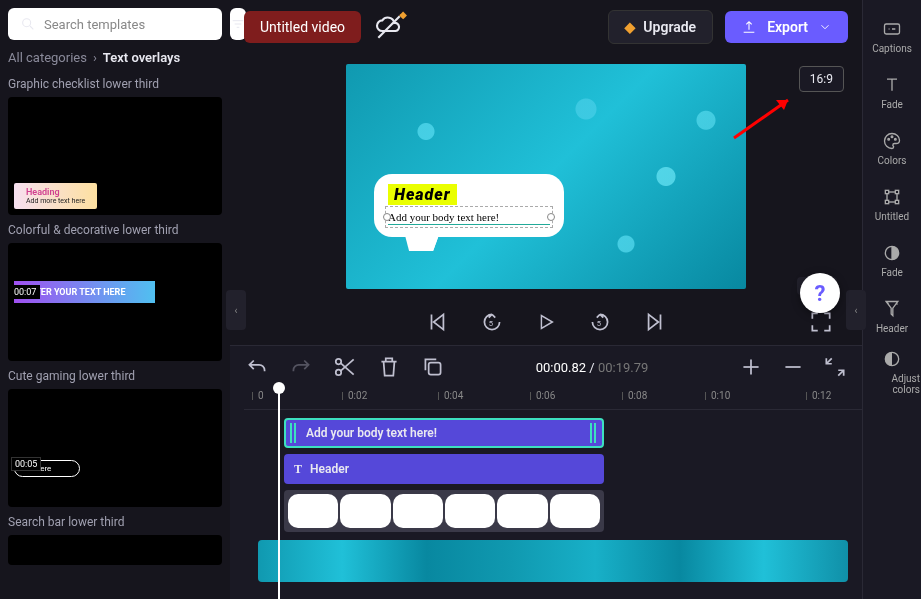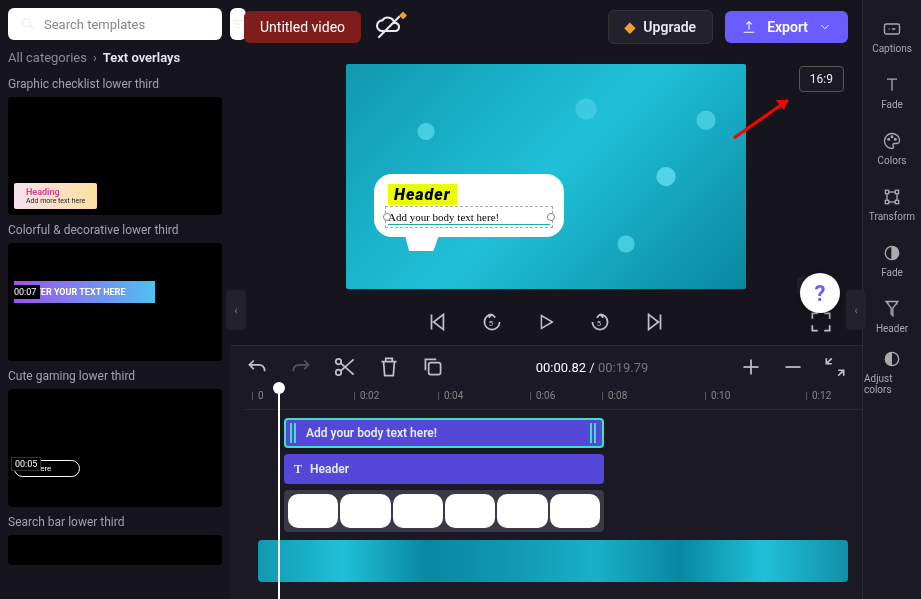--- a/index.html
+++ b/index.html
@@ -269,24 +269,24 @@
         <div class="pc-btn">
             <svg viewBox="0 0 24 24">
               <path d="M9 4L4 9m0-5v5h5M15 20l5-5m0 5v-5h-5"></path>
             </svg>
           </div>
       </div>
     </div>
 
     <div class="tl-ruler">
       <span class="tl-tick" style="left:14px">0</span>
-      <span class="tl-tick" style="left:116px">0:02</span>
+      <span class="tl-tick" style="left:104px">0:02</span>
       <span class="tl-tick" style="left:200px">0:04</span>
       <span class="tl-tick" style="left:292px">0:06</span>
-      <span class="tl-tick" style="left:364px">0:08</span>
+      <span class="tl-tick" style="left:384px">0:08</span>
       <span class="tl-tick" style="left:467px">0:10</span>
       <span class="tl-tick" style="left:568px">0:12</span>
     </div>
 
     <div class="tl-tracks">
       <div class="playhead"></div>
       <div class="track text1">
         <span style="margin-left:10px">Add your body text here!</span>
       </div>
       <div class="track text2">
@@ -338,21 +338,21 @@
     <svg viewBox="0 0 24 24">
         <rect x="4" y="4" width="4" height="4"></rect>
         <rect x="16" y="4" width="4" height="4"></rect>
         <rect x="4" y="16" width="4" height="4"></rect>
         <rect x="16" y="16" width="4" height="4"></rect>
         <line x1="8" y1="6" x2="16" y2="6"></line>
         <line x1="8" y1="18" x2="16" y2="18"></line>
         <line x1="6" y1="8" x2="6" y2="16"></line>
         <line x1="18" y1="8" x2="18" y2="16"></line>
       </svg>
-    <span>Transform</span>
+    <span>Untitled</span>
   </div>
   <div class="rp-item">
     <svg viewBox="0 0 24 24">
         <circle cx="12" cy="12" r="8"></circle>
         <path d="M12 4v16"></path>
         <path d="M12 4a8 8 0 010 16" fill="#aaa" stroke="none"></path>
       </svg>
     <span>Fade</span>
   </div>
   <div class="rp-item">
@@ -361,15 +361,15 @@
         <circle cx="18" cy="6" r="1" fill="#aaa" stroke="none"></circle>
         <circle cx="7" cy="5" r="1" fill="#aaa" stroke="none"></circle>
       </svg>
     <span>Header</span>
   </div>
   <div class="rp-item">
     <svg viewBox="0 0 24 24">
         <circle cx="12" cy="12" r="8"></circle>
         <path d="M12 4a8 8 0 000 16z" fill="#aaa" stroke="none"></path>
       </svg>
-    <span style="text-align:left;line-height:1.1">Adjust colors</span>
+    <span style="text-align:right;line-height:1.1">Adjust colors</span>
   </div>
 </div>
 
 </body></html>

